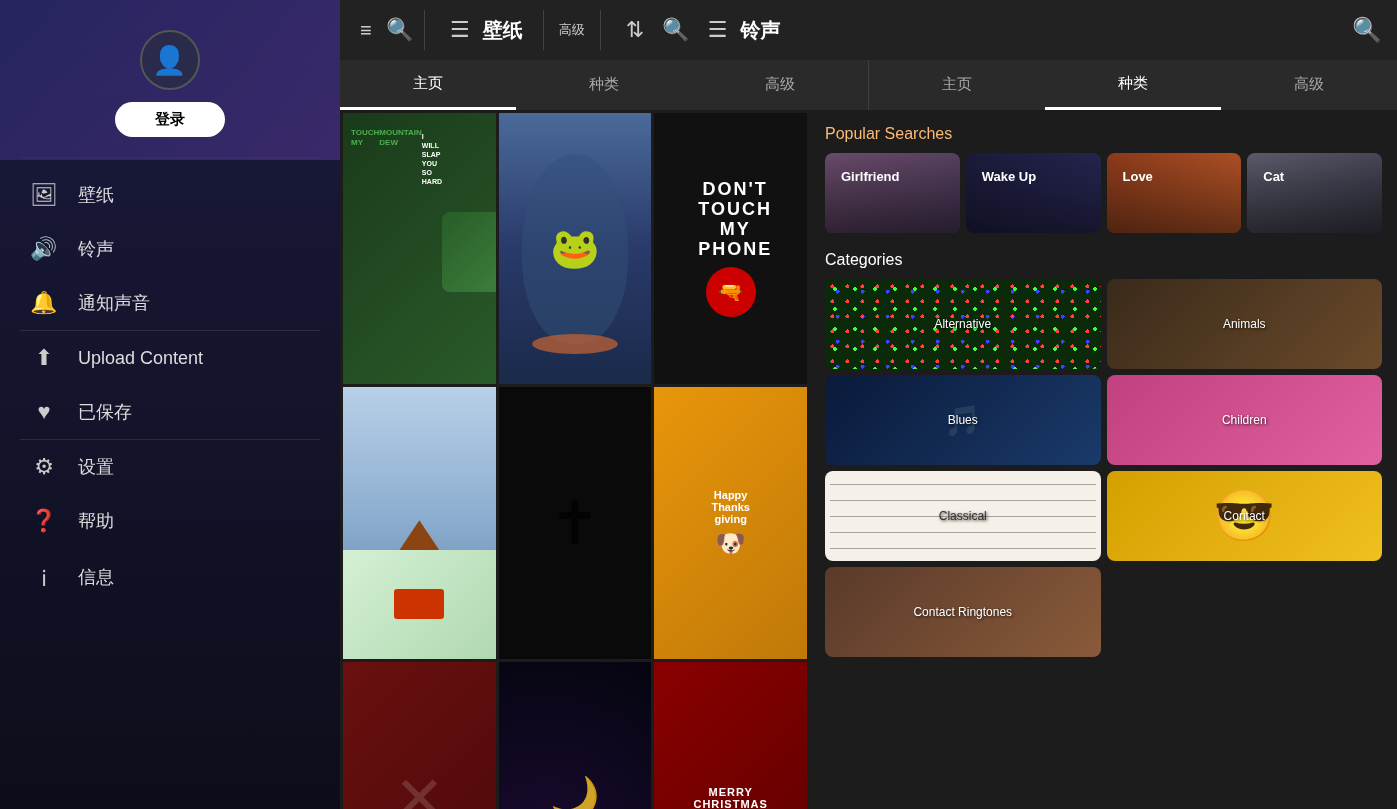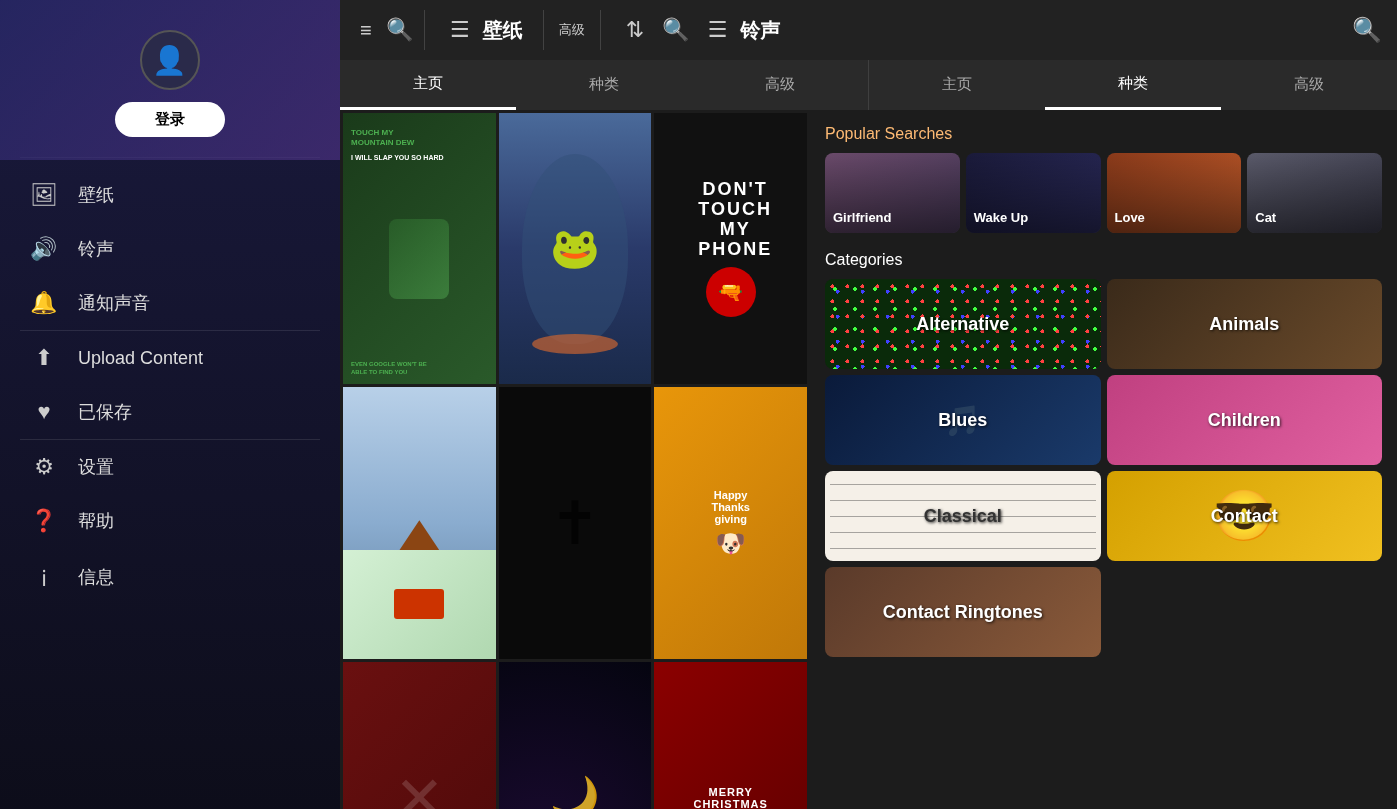--- a/index.html
+++ b/index.html
@@ -239,22 +239,21 @@
       cursor: pointer;
     }
     .search-card-bg {
       width: 100%;
       height: 100%;
     }
     .search-card-label {
       position: absolute;
       inset: 0;
       display: flex;
-      align-items: flex-end;
-      padding: 8px;
+      padding: 16px;
       background: linear-gradient(transparent, rgba(0,0,0,0.5));
     }
     .search-card-label span {
       color: #fff;
       font-size: 13px;
       font-weight: bold;
     }
 
     .categories-title {
       font-size: 16px;
@@ -279,22 +278,22 @@
     }
     .cat-card-label {
       position: absolute;
       inset: 0;
       display: flex;
       align-items: center;
       justify-content: center;
     }
     .cat-card-label span {
       color: #fff;
-      font-size: 18px;
-      font-weight: bold;
+      font-size: 12px;
+      font-weight: normal;
       text-shadow: 1px 1px 3px rgba(0,0,0,0.8);
     }
     .cat-animals { background: linear-gradient(135deg, #3a2a1a, #6a4a2a); }
     .cat-blues { background: linear-gradient(135deg, #0a1a3a, #1a3a6a); }
     .cat-bollywood { background: linear-gradient(135deg, #8a1a6a, #c040a0); }
     .cat-children { background: linear-gradient(135deg, #c04080, #e060a0); }
     .cat-classical { background: #f5f0e8; }
     .cat-comedy { background: linear-gradient(135deg, #d4a000, #f0c020); }
     .cat-contact { background: linear-gradient(135deg, #5a3a2a, #8a5a3a); }
 
@@ -435,21 +434,21 @@
     </div>
   </div>
 
   <div id="content">
 
     <div id="wallpaper-section">
       <div class="wallpaper-grid">
 
         <div class="wallpaper-cell">
           <div class="wp-bg wp-green-text" style="height:100%; position:relative;">
-            <div style="padding:8px; font-size:8px; font-weight:bold; color:#4caf50; line-height:1.3; text-transform:uppercase; height:100%; display:flex; flex-direction:column; justify-content:flex-start; padding-top:15px;">
+            <div style="padding:8px; font-size:8px; font-weight:bold; color:#4caf50; line-height:1.3; text-transform:uppercase; height:100%; display:flex; flex-direction:row; justify-content:flex-start; padding-top:15px;">
               <span>TOUCH MY</span>
               <span>MOUNTAIN DEW</span>
               <span style="color:#fff; font-size:7px; margin-top:4px;">I WILL SLAP YOU SO HARD</span>
               <div style="flex:1; display:flex; align-items:center; justify-content:center;">
                 <div style="width:60px; height:80px; background:linear-gradient(135deg,#2d6a2d,#4a9a4a); border-radius:8px; opacity:0.6;"></div>
               </div>
               <span style="color:#4caf50; font-size:6px; margin-top:4px;">EVEN GOOGLE WON'T BE</span>
               <span style="color:#4caf50; font-size:6px;">ABLE TO FIND YOU</span>
             </div>
           </div>

